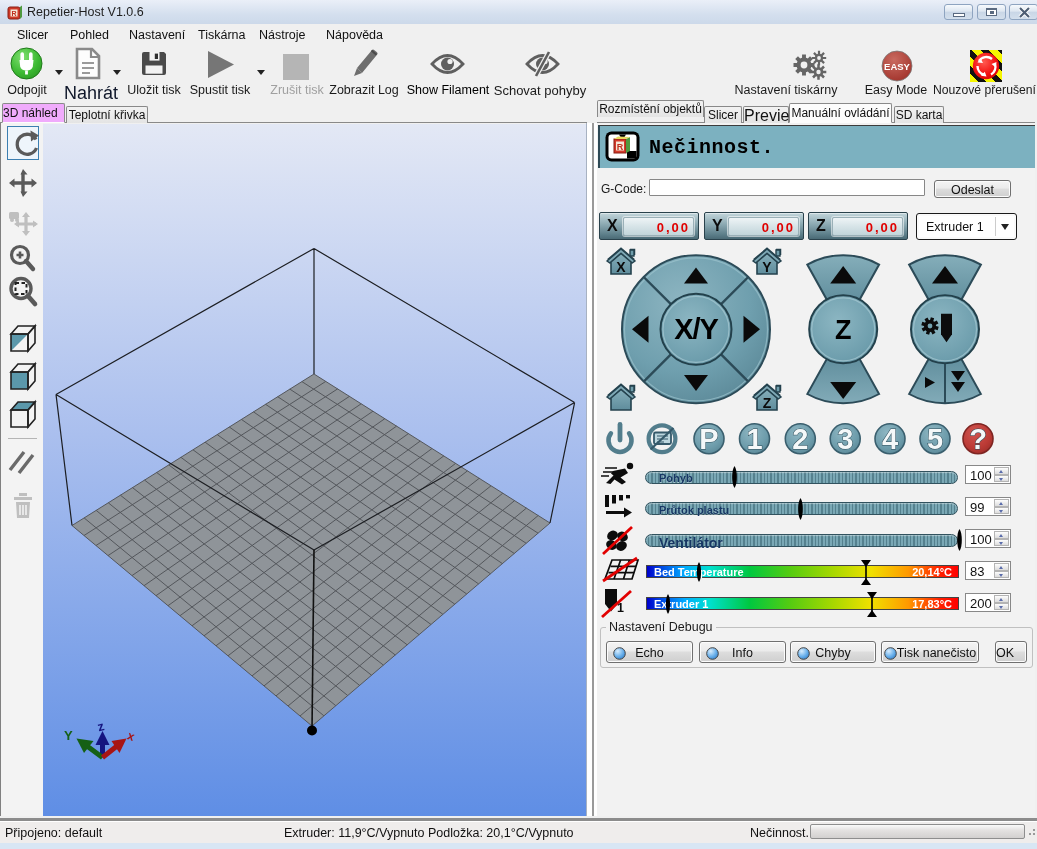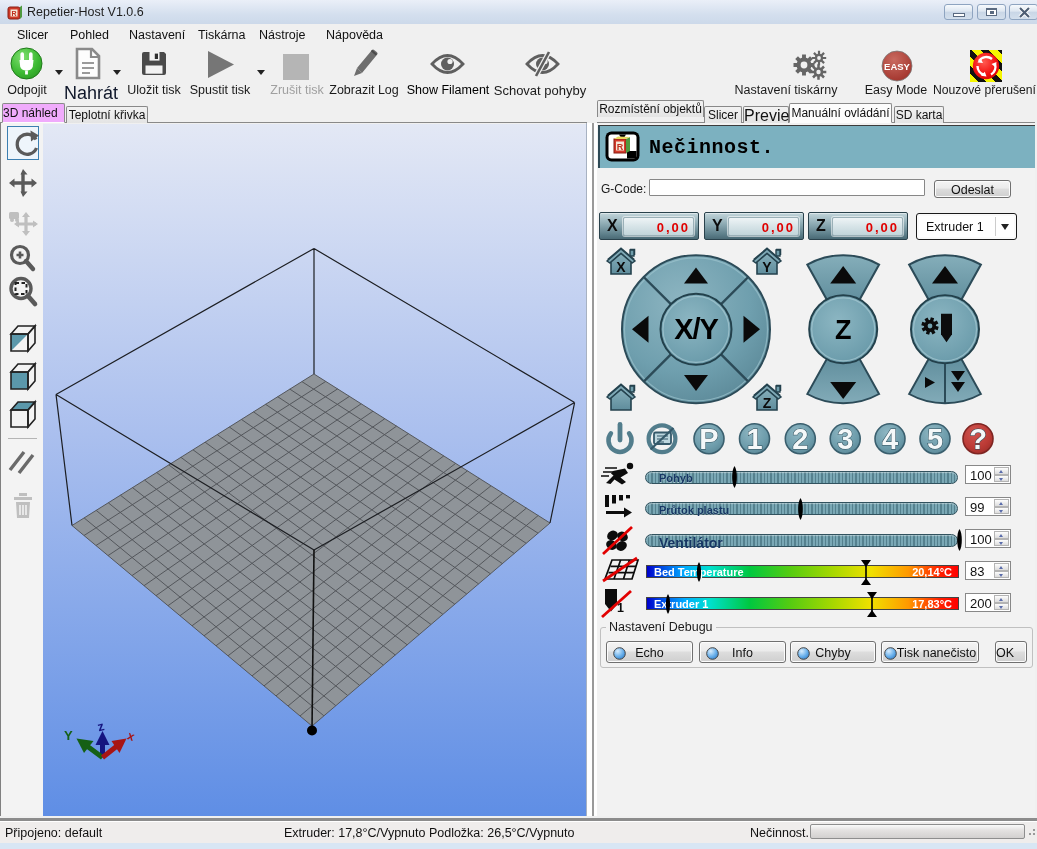--- a/index.html
+++ b/index.html
@@ -538,19 +538,19 @@
           <stop offset="0.5" stop-color="#6cb2ec"></stop>
           <stop offset="1" stop-color="#1f6fc0"></stop>
         </radialGradient>
       </defs>
       <circle cx="6.5" cy="6.5" r="5.8" fill="url(#led881)" stroke="#444" stroke-width="1"></circle>
     </svg>Tisk nanečisto</div>
 <div style="position:absolute;left:995px;top:641px;width:32px;height:22px;border:1px solid #707070;border-radius:3px;background:linear-gradient(#f4f4f4,#ebebeb 45%,#dddddd 50%,#cfcfcf);box-shadow:inset 0 0 0 1px #fcfcfc;font-size:12.5px;color:#111;text-align:left;line-height:22px">OK</div>
 <div style="position:absolute;left:0;top:818px;width:1037px;height:2.5px;background:#8c8c8c"></div>
 <div style="position:absolute;left:0;top:821px;width:1037px;height:22px;background:#efedec;border-top:1px solid #fff"></div>
 <div style="position:absolute;left:5px;top:826px;font-size:12.5px;color:#111">Připojeno: default</div>
-<div style="position:absolute;left:284px;top:826px;font-size:12.5px;color:#111">Extruder: 17,8°C/Vypnuto Podložka: 26,5°C/Vypnuto</div>
+<div style="position:absolute;left:284px;top:826px;font-size:12.5px;color:#111">Extruder: 11,9°C/Vypnuto Podložka: 20,1°C/Vypnuto</div>
 <div style="position:absolute;left:750px;top:826px;font-size:12.5px;color:#111">Nečinnost.</div>
 <div style="position:absolute;left:810px;top:824px;width:215px;height:15px;border:1px solid #8e8e8e;border-radius:2px;background:linear-gradient(#fafafa,#e4e2e1 40%,#d2d0cf)"></div>
 <div style="position:absolute;left:1029px;top:833px;width:2px;height:2px;background:#9a9a9a"></div>
 <div style="position:absolute;left:1033px;top:829px;width:2px;height:2px;background:#9a9a9a"></div>
 <div style="position:absolute;left:1033px;top:833px;width:2px;height:2px;background:#9a9a9a"></div>
 <div style="position:absolute;left:0;top:843px;width:1037px;height:6px;background:#d8e6f4"></div>
 
 </body></html>

